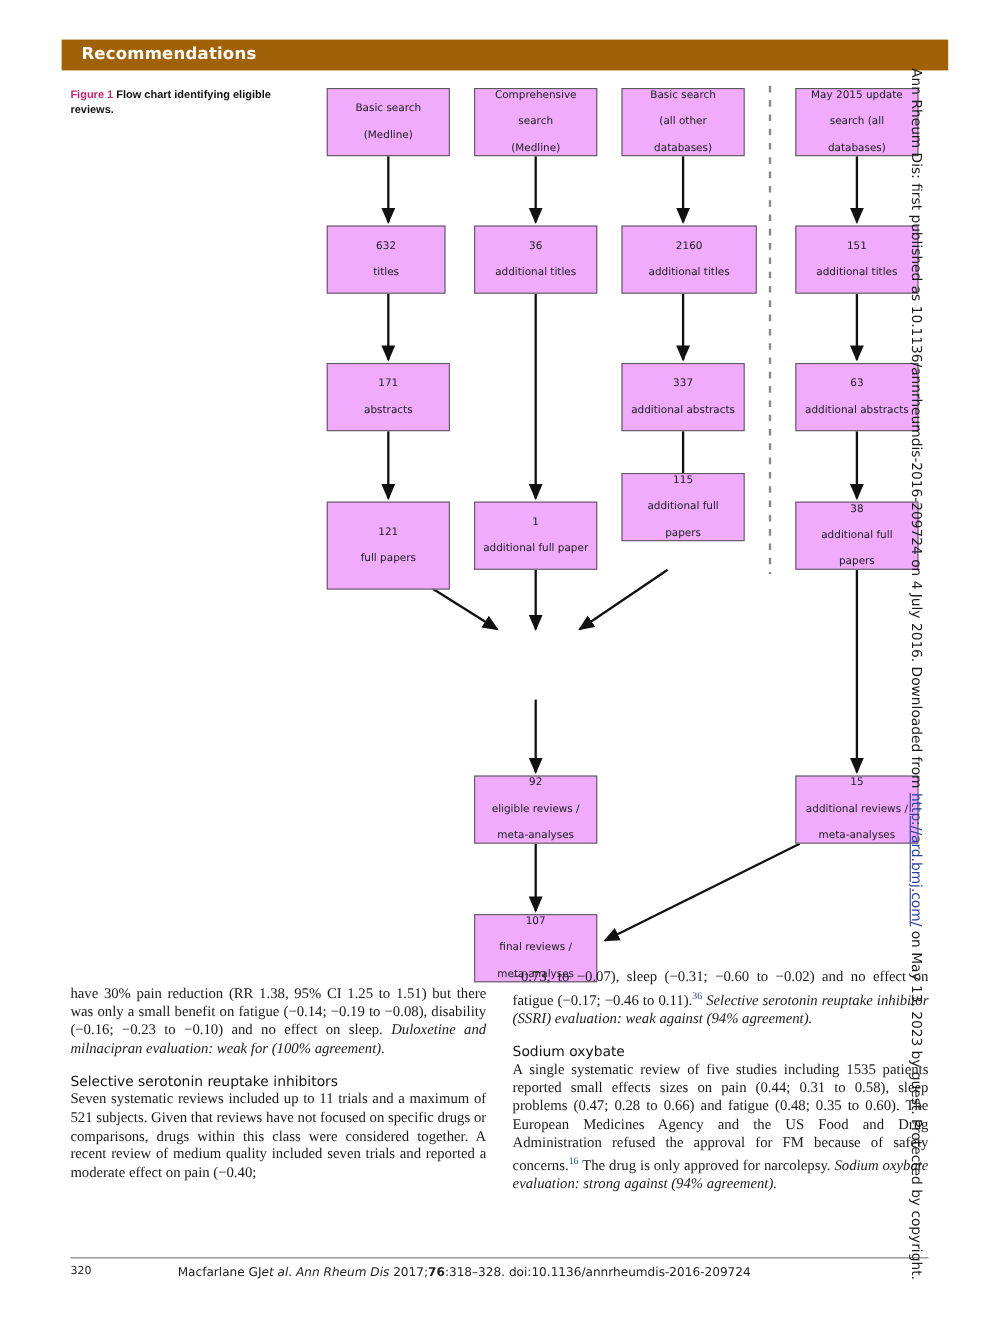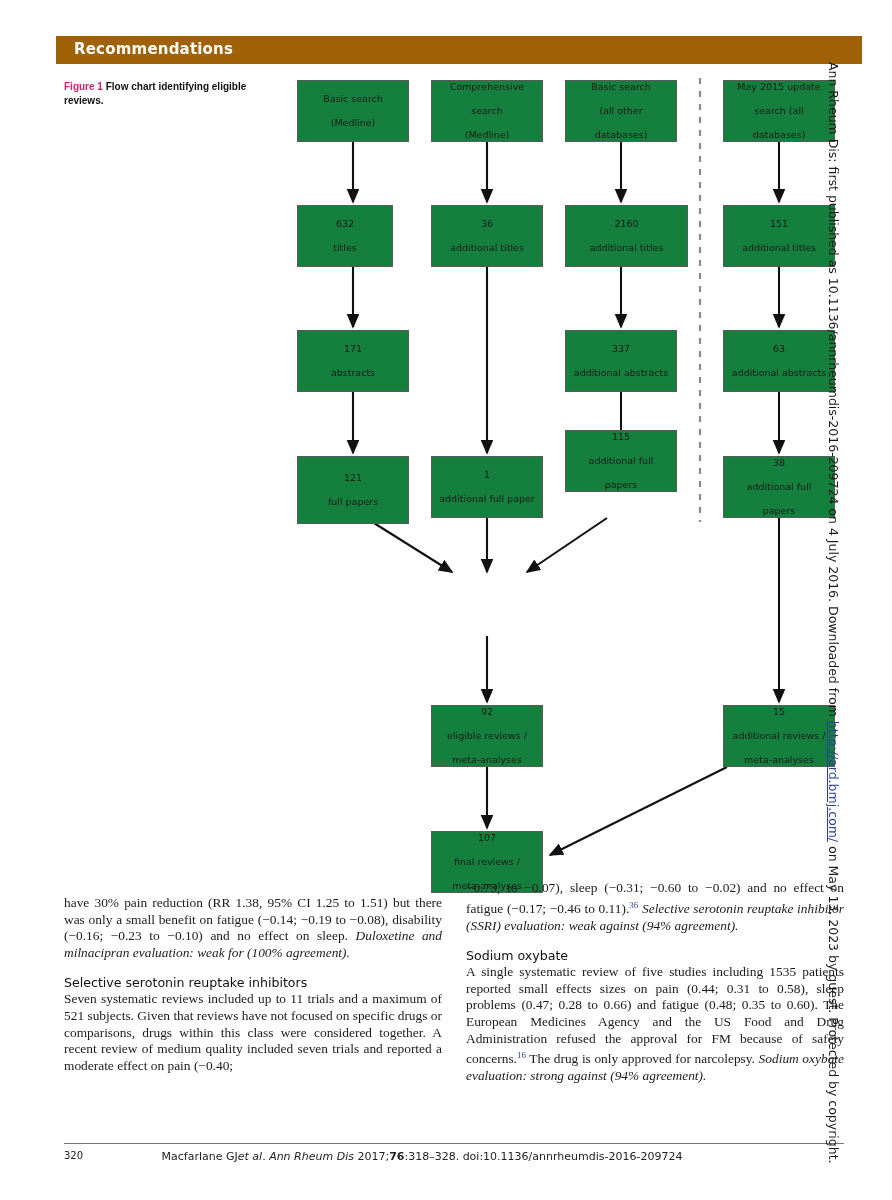--- a/index.html
+++ b/index.html
@@ -17,21 +17,21 @@
 
   
   .fig-cap{position:absolute;left:64px;top:80px;width:200px;
            font-family:Liberation Sans, sans-serif;
            font-size:10px;line-height:14px;color:#111;}
   .fig-cap .cap-lbl{font-weight:bold;color:#c6246e;}
   .fig-cap .cap-txt{font-weight:bold;color:#111;}
 
   
   .flow{position:absolute;left:0;top:0;width:892px;height:900px;}
-  .fbox{position:absolute;background:#15803d;border:1.6px solid #5a5a5a;
+  .fbox{position:absolute;background:#f0abfc;border:1.6px solid #5a5a5a;
         box-sizing:border-box;
         display:flex;align-items:center;justify-content:center;text-align:center;
         font-family:"DejaVu Sans","Liberation Sans",sans-serif;
         font-size:9.5px;line-height:12px;color:#1a1a1a;}
   .fbox span{display:block;padding:0 3px;}
 
   svg.edges{position:absolute;left:0;top:0;width:892px;height:900px;
             pointer-events:none;}
 
   
@@ -134,21 +134,21 @@
       <span><span>Basic search</span><br>
             <span>(all other</span><br>
             <span>databases)</span></span>
     </div>
     <div class="fbox" style="left:723px;top:80px;width:112px;height:62px;">
       <span><span>May 2015 update</span><br>
             <span>search (all</span><br>
             <span>databases)</span></span>
     </div>
 
-    <div class="fbox" style="left:297px;top:205px;width:96px;height:62px;">
+    <div class="fbox" style="left:297px;top:205px;width:108px;height:62px;">
       <span><span>632</span><br>
             <span>titles</span></span>
     </div>
     <div class="fbox" style="left:431px;top:205px;width:112px;height:62px;">
       <span><span>36</span><br>
             <span>additional titles</span></span>
     </div>
     <div class="fbox" style="left:565px;top:205px;width:123px;height:62px;">
       <span><span>2160</span><br>
             <span>additional titles</span></span>
@@ -164,21 +164,21 @@
     </div>
     <div class="fbox" style="left:565px;top:330px;width:112px;height:62px;">
       <span><span>337</span><br>
             <span>additional abstracts</span></span>
     </div>
     <div class="fbox" style="left:723px;top:330px;width:112px;height:62px;">
       <span><span>63</span><br>
             <span>additional abstracts</span></span>
     </div>
 
-    <div class="fbox" style="left:297px;top:456px;width:112px;height:68px;">
+    <div class="fbox" style="left:297px;top:456px;width:112px;height:80px;">
       <span><span>121</span><br>
             <span>full papers</span></span>
     </div>
     <div class="fbox" style="left:431px;top:456px;width:112px;height:62px;">
       <span><span>1</span><br>
             <span>additional full paper</span></span>
     </div>
     <div class="fbox" style="left:565px;top:430px;width:112px;height:62px;">
       <span><span>115</span><br>
             <span>additional full</span><br>

